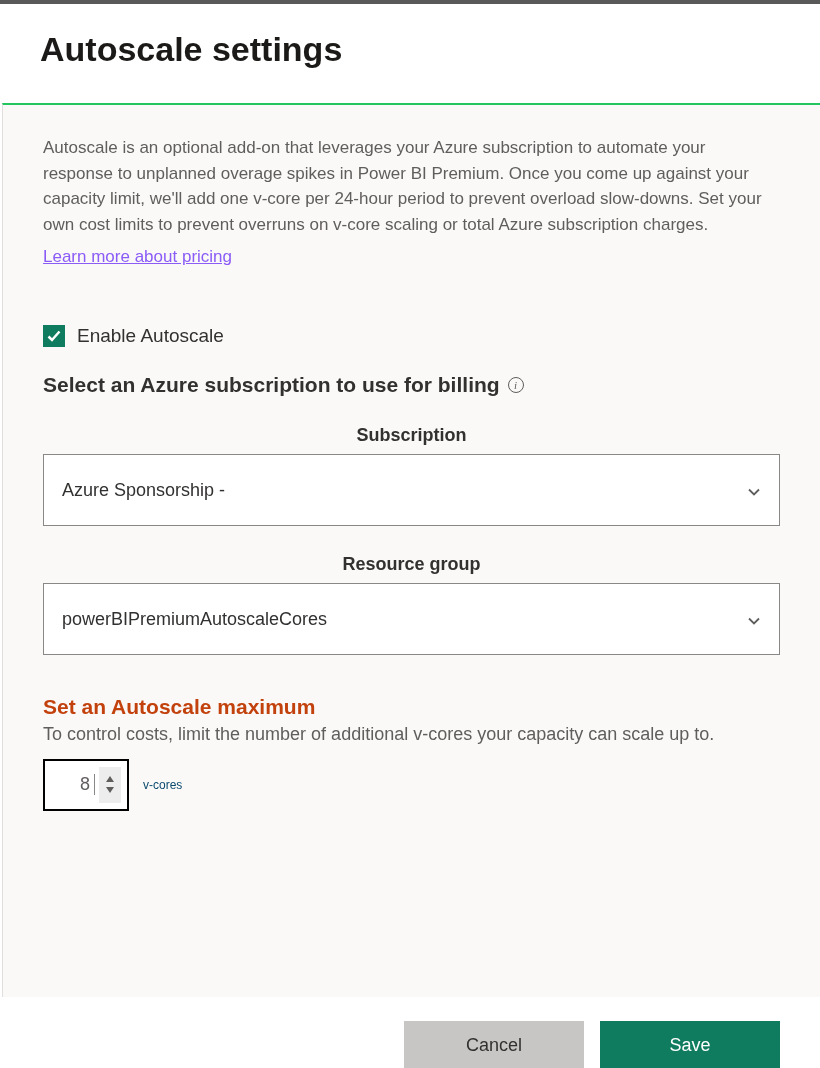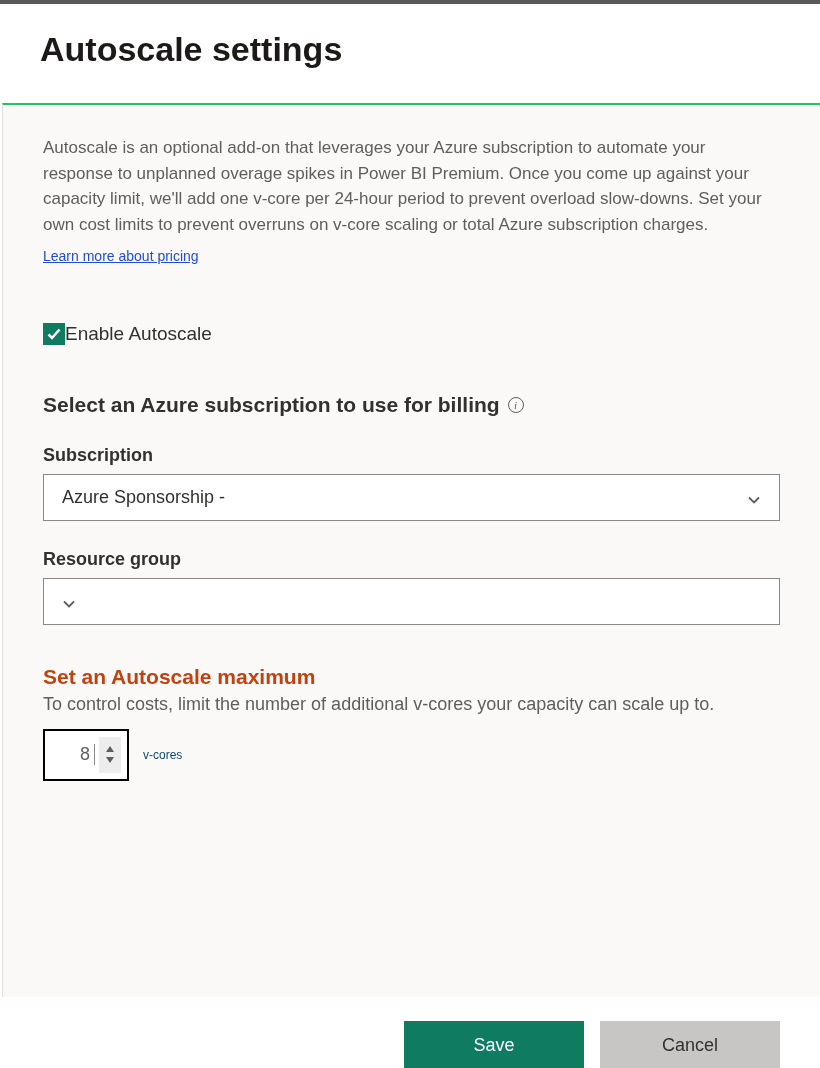--- a/index.html
+++ b/index.html
@@ -32,29 +32,30 @@
     border-left: 1px solid #e1dfdd;
     margin-left: 2px;
   }
   .description {
     font-size: 17px;
     line-height: 1.5;
     color: #605e5c;
     margin-bottom: 10px;
   }
   .learn-link {
-    color: #1d4ed8;
-    font-size: 14px;
+    color: #8b5cf6;
+    font-size: 17px;
     text-decoration: underline;
     display: inline-block;
   }
   .enable-row {
     display: flex;
     align-items: center;
     margin-top: 58px;
+    gap: 12px;
   }
   .checkbox {
     width: 22px;
     height: 22px;
     background: #0d7c66;
     background: #0b6a5c;
     background: #0e8365;
     background: #0a7a5e;
     background: #0d7f60;
     display: flex;
@@ -70,21 +71,21 @@
     fill: none;
   }
   .enable-label {
     font-size: 19px;
     color: #323130;
   }
   .section-heading {
     font-size: 21px;
     font-weight: 600;
     color: #323130;
-    margin-top: 48px;
+    margin-top: 26px;
     display: flex;
     align-items: center;
     gap: 8px;
   }
   .info-icon {
     width: 16px;
     height: 16px;
     border: 1.2px solid #605e5c;
     border-radius: 50%;
     display: inline-flex;
@@ -95,24 +96,25 @@
     font-family: Georgia, serif;
     color: #605e5c;
     font-weight: normal;
   }
   .field-label {
     font-size: 18px;
     font-weight: 600;
     color: #323130;
     margin-top: 28px;
     margin-bottom: 8px;
+    text-align: center;
   }
   .dropdown {
     width: 100%;
-    height: 47px;
+    height: 72px;
     border: 1px solid #8a8886;
     background: #ffffff;
     display: flex;
     align-items: center;
     justify-content: space-between;
     padding: 8px 18px;
     font-size: 18px;
     color: #323130;
     cursor: pointer;
   }
@@ -249,20 +251,21 @@
     <span>Azure Sponsorship -</span>
     <span class="chevron">
       <svg viewBox="0 0 14 14">
           <polyline points="2,4.5 7,9.5 12,4.5"></polyline>
         </svg>
     </span>
   </div>
 
   <div class="field-label">Resource group</div>
   <div class="dropdown">
+    <span>powerBIPremiumAutoscaleCores</span>
     <span class="chevron">
       <svg viewBox="0 0 14 14">
           <polyline points="2,4.5 7,9.5 12,4.5"></polyline>
         </svg>
     </span>
   </div>
 
   <div class="section-subheading">Set an Autoscale maximum</div>
   <p class="section-subdesc">To control costs, limit the number of additional v-cores your capacity can scale up to.</p>
 
@@ -273,15 +276,15 @@
         <div class="tri up"></div>
         <div class="tri down"></div>
       </div>
     </div>
     <span class="stepper-unit">v-cores</span>
   </div>
 
 </div>
 
 <div class="button-bar">
+  <button class="btn btn-secondary">Cancel</button>
   <button class="btn btn-primary">Save</button>
-  <button class="btn btn-secondary">Cancel</button>
 </div>
 
 </body></html>

